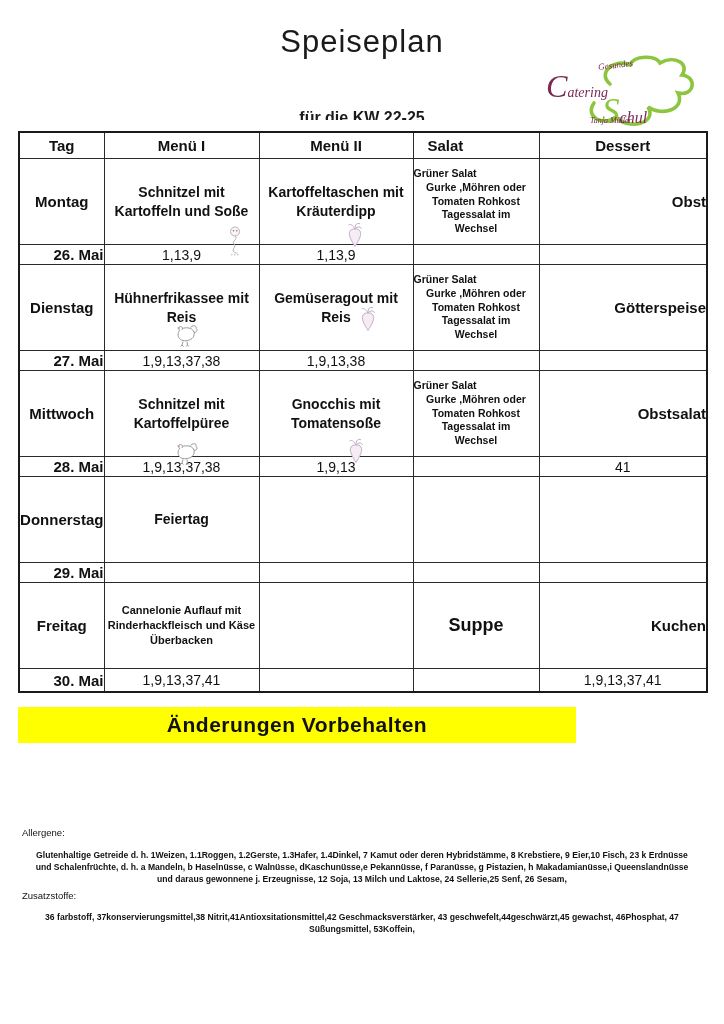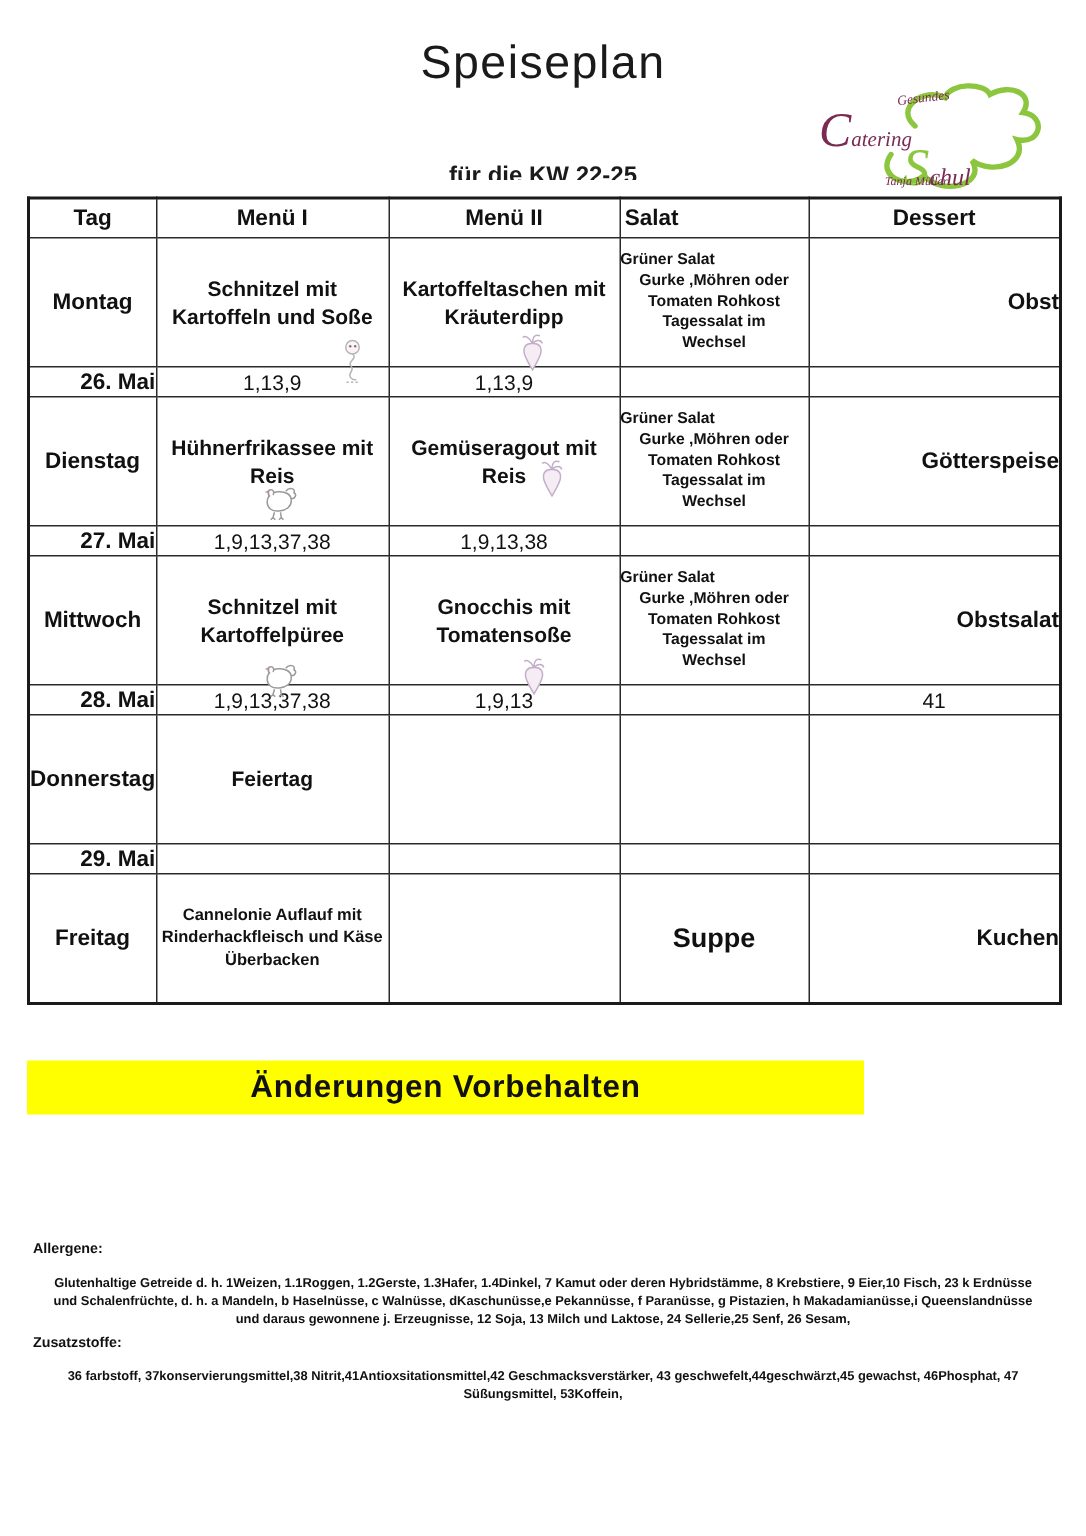--- a/index.html
+++ b/index.html
@@ -32,21 +32,21 @@
   .lg-signature { left:52px; top:62px; font-size:8px; }
 
   
   .doc-table {
     position:absolute; left:18px; top:131px; width:688px;
     border-collapse:collapse; table-layout:fixed;
     border:2.5px solid #1a1a1a;
   }
   .doc-table td, .doc-table th { border:1.3px solid #2a2a2a; padding:0; overflow:visible; }
   .header-row th { height:25px; font-size:15px; font-weight:bold; text-align:center; }
-  th.salat-h { text-align:left; padding-left:3px; }
+  th.salat-h { text-align:left; padding-left:14px; }
   .day-row td { height:85px; vertical-align:middle; }
   .date-row td { height:19px; }
   .date-row.last td { height:22px; }
   .tag-cell { font-weight:bold; font-size:15px; text-align:center; white-space:nowrap; }
   .menu-cell { position:relative; font-weight:bold; font-size:14px; line-height:1.3; text-align:center; padding:0 2px; }
   .menu-cell.small { font-size:11px; line-height:1.35; }
   .salat-cell { vertical-align:top; font-weight:bold; font-size:10.5px; line-height:1.32; padding:2px 1px 0 2px; }
   .salat-line { text-align:center; }
   .salat-line.first { text-align:left; }
   .suppe-text { font-size:18px; font-weight:bold; text-align:center; }
@@ -64,21 +64,21 @@
   .icon-radish-mi { left:58%;    bottom:-12px; }
 
   
   .banner {
     position:absolute; left:18px; top:707px; width:558px; height:36px;
     background:#ffff00; display:flex; align-items:center; justify-content:center;
   }
   .banner span { font-size:21px; font-weight:bold; color:#111; letter-spacing:0.5px; }
 
   
-  .fn-label { position:absolute; left:22px; font-size:9.5px; font-weight:bold; }
+  .fn-label { position:absolute; left:22px; font-size:9.5px; font-weight:normal; }
   .fn-allergens-label { top:827px; }
   .fn-additives-label { top:890px; }
   .fn-par {
     position:absolute; left:30px; width:664px;
     font-size:8.6px; font-weight:bold; line-height:1.4; text-align:center;
   }
   .fn-allergens-text { top:849px; }
   .fn-additives-text { top:911px; }
 </style>
 </head>
@@ -276,20 +276,27 @@
         <div>Cannelonie Auflauf mit Rinderhackfleisch und Käse Überbacken</div>
       </td>
       <td class="menu-cell">
         <div></div>
       </td>
       <td>
         <div class="suppe-text">Suppe</div>
       </td>
       <td class="dessert-cell">Kuchen</td>
     </tr>
+    <tr class="date-row last">
+      <td class="date-cell">30. Mai</td>
+      <td class="num-cell">1,9,13,37,41</td>
+      <td class="num-cell"></td>
+      <td class="num-cell"></td>
+      <td class="num-cell">1,9,13,37,41</td>
+    </tr>
   </tbody>
     </table>
 
   <div class="banner">
     <span>Änderungen Vorbehalten</span>
   </div>
 
   <div class="fn-label fn-allergens-label">Allergene:</div>
   <div class="fn-par fn-allergens-text">Glutenhaltige Getreide d. h. 1Weizen, 1.1Roggen, 1.2Gerste, 1.3Hafer, 1.4Dinkel,  7 Kamut oder deren Hybridstämme, 8 Krebstiere, 9 Eier,10 Fisch, 23 k Erdnüsse und Schalenfrüchte, d. h. a Mandeln, b Haselnüsse, c Walnüsse, dKaschunüsse,e Pekannüsse, f Paranüsse, g Pistazien, h Makadamianüsse,i Queenslandnüsse und daraus gewonnene j. Erzeugnisse, 12 Soja, 13 Milch und Laktose, 24 Sellerie,25 Senf, 26 Sesam,</div>
   <div class="fn-label fn-additives-label">Zusatzstoffe:</div>

